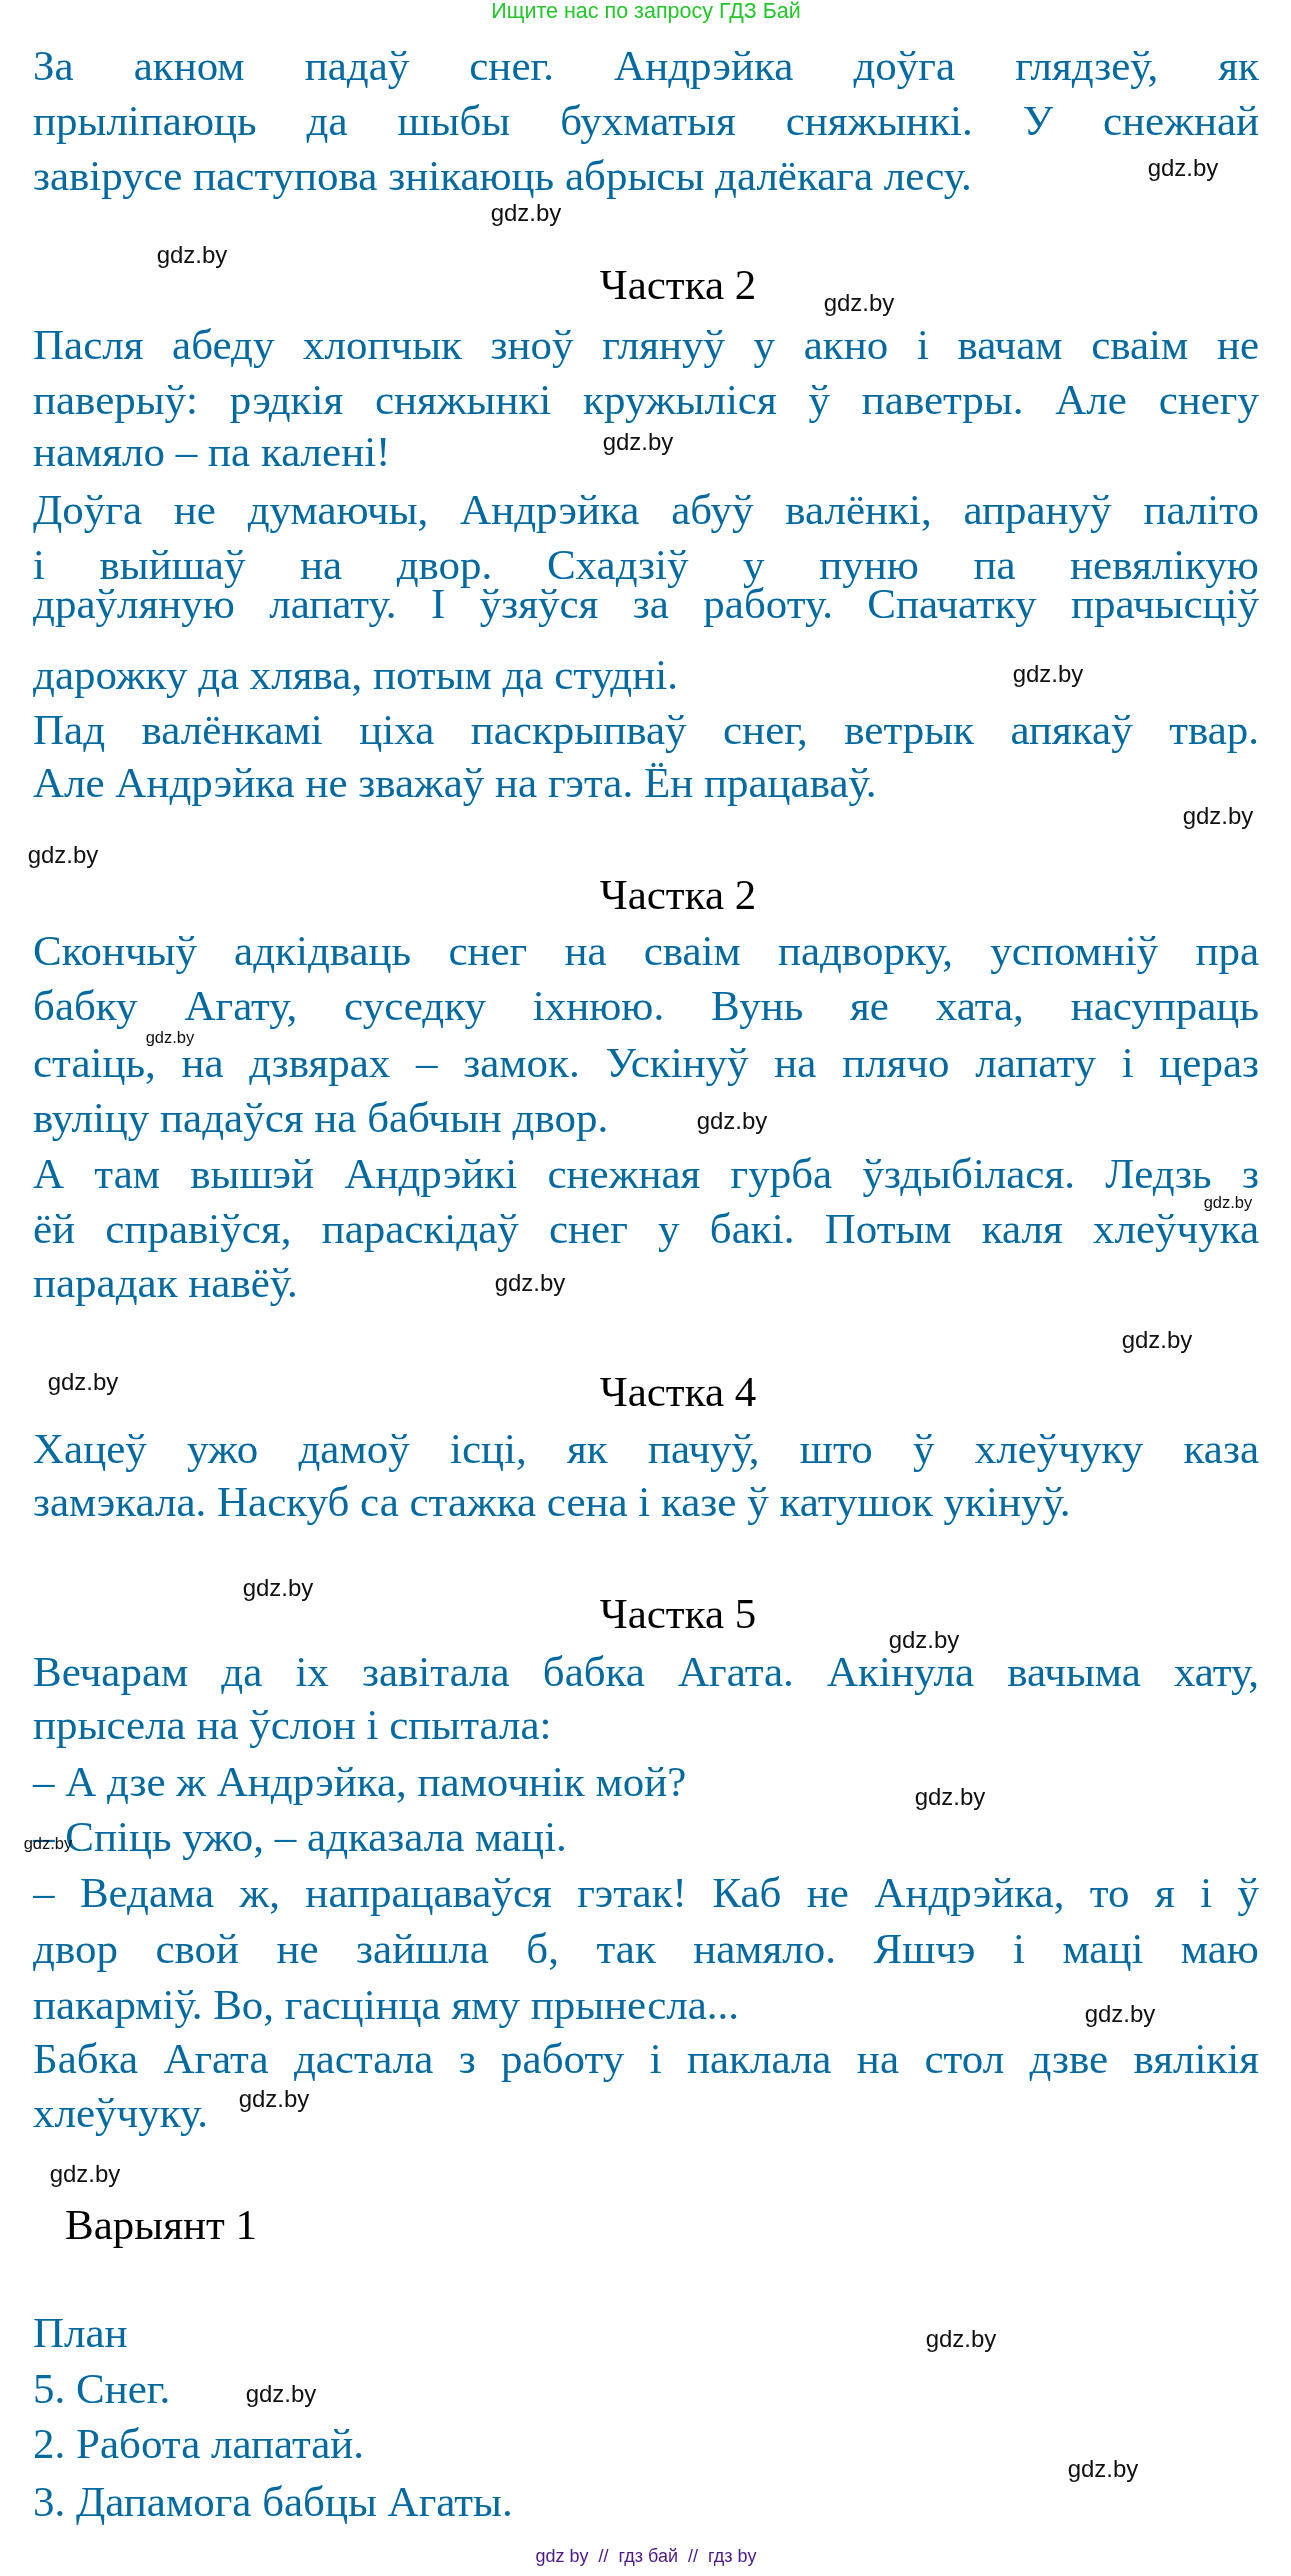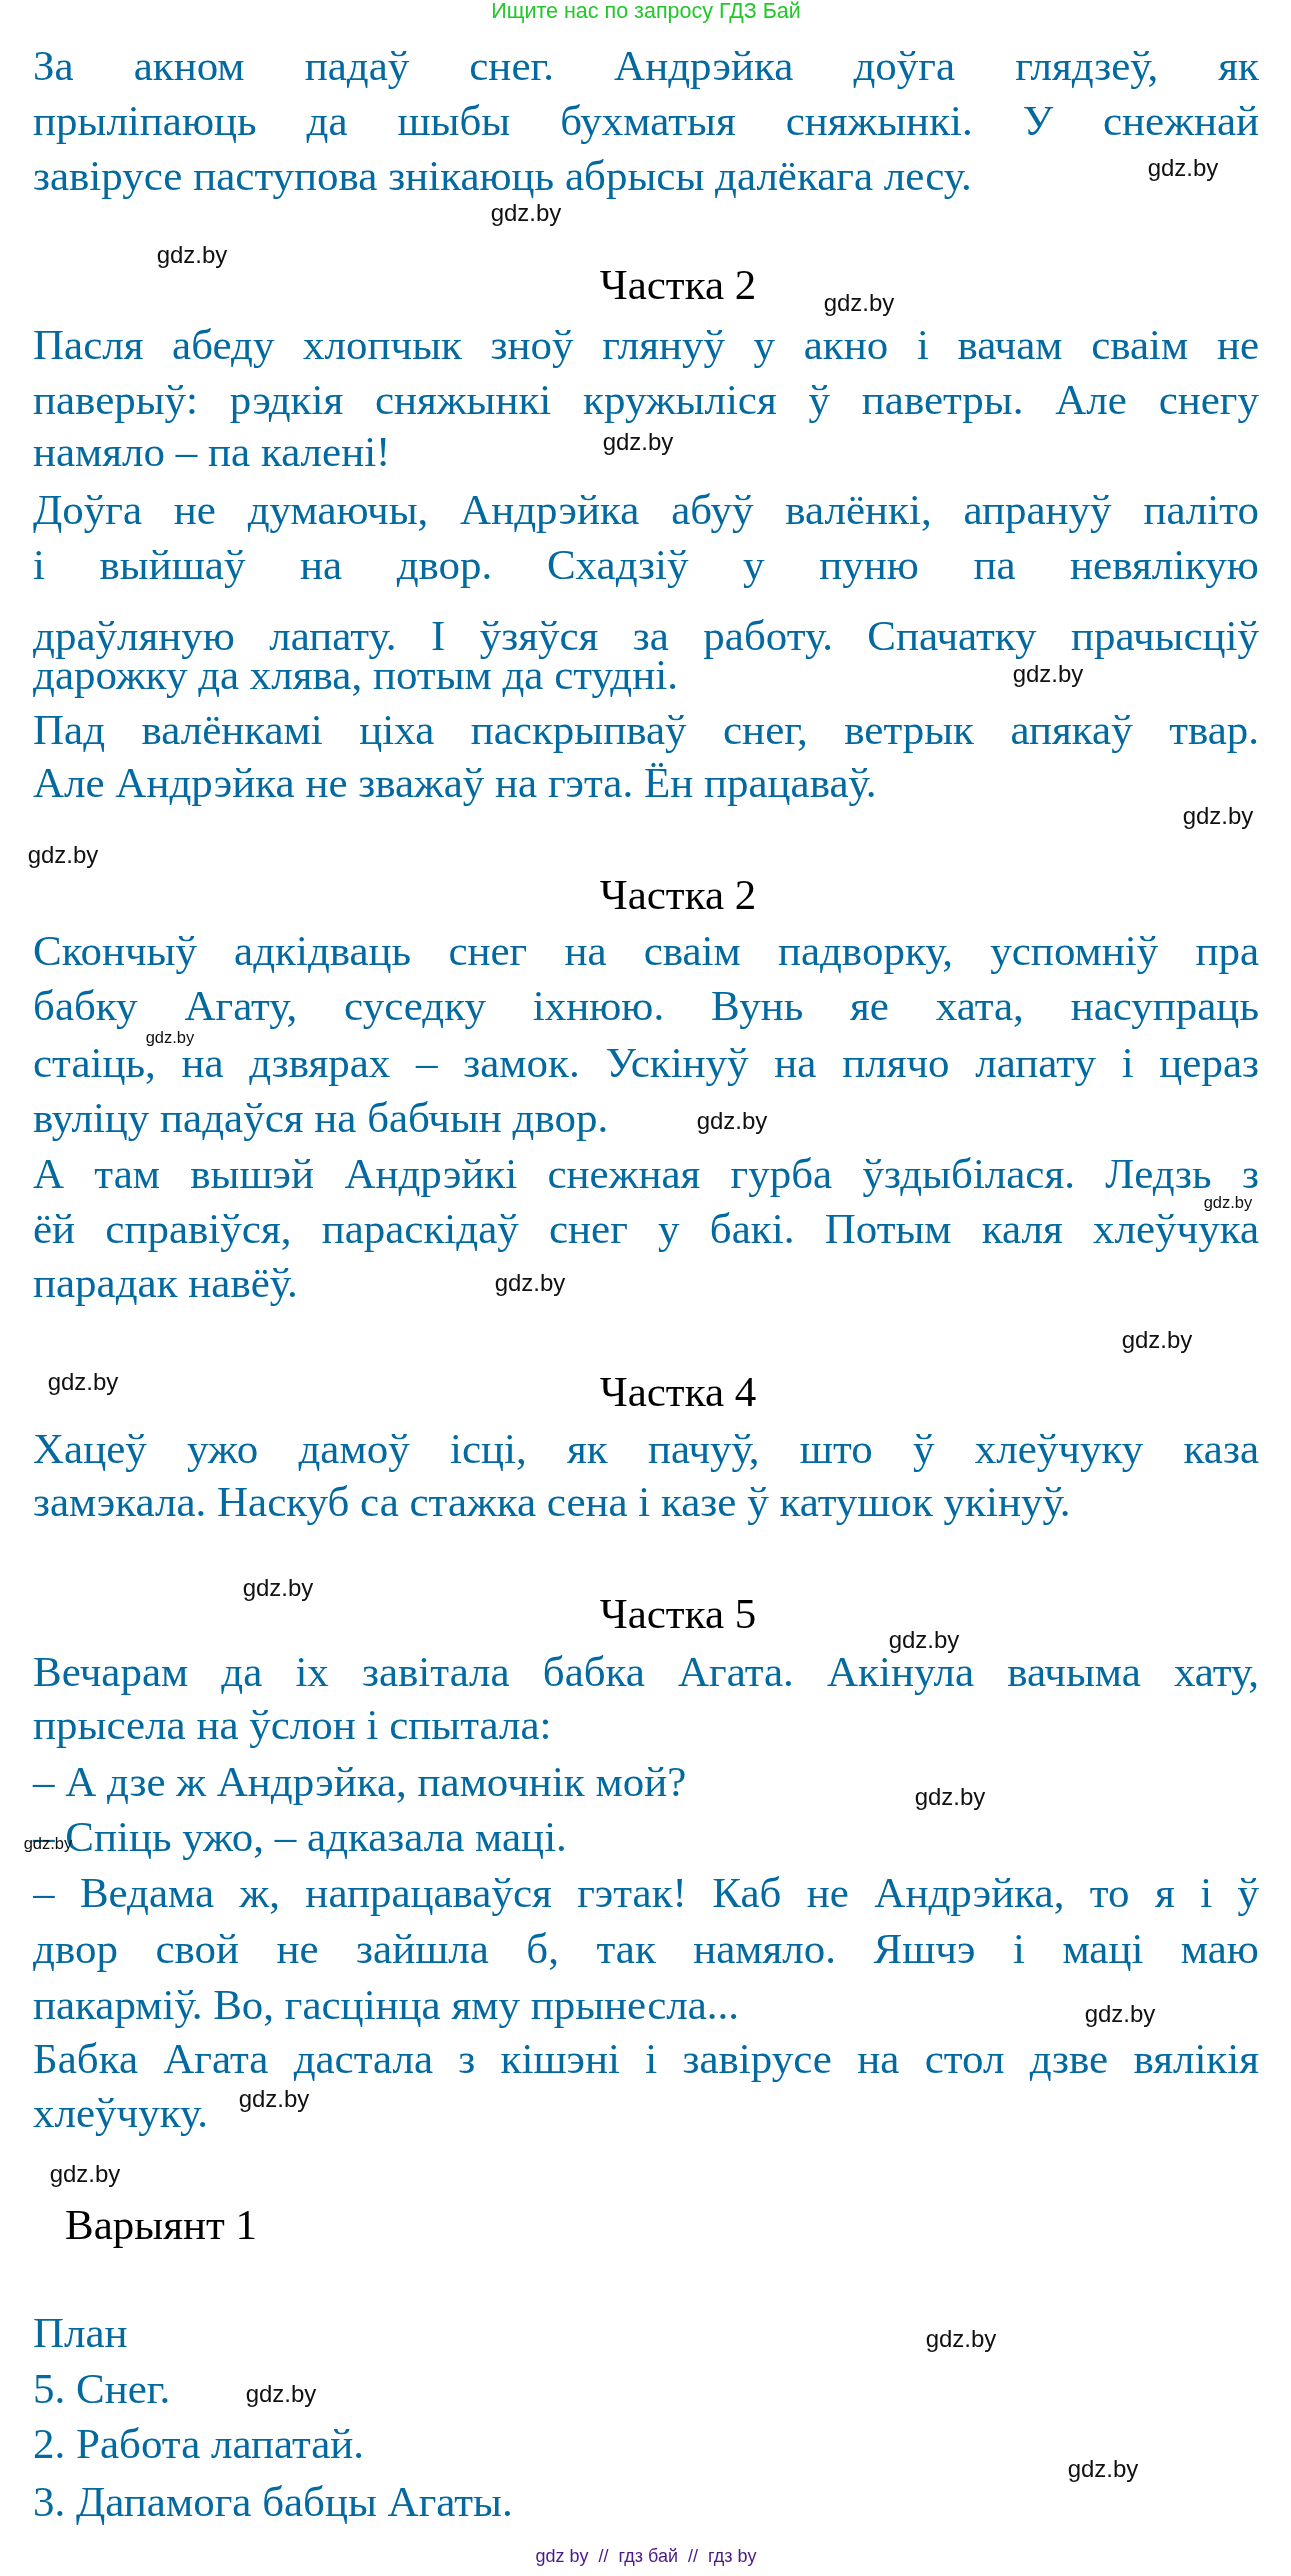--- a/index.html
+++ b/index.html
@@ -39,21 +39,21 @@
 <div class="line just" style="top:38px">За акном падаў снег. Андрэйка доўга глядзеў, як</div>
 <div class="line just" style="top:93px">прыліпаюць да шыбы бухматыя сняжынкі. У снежнай</div>
 <div class="line" style="top:148px">завірусе паступова знікаюць абрысы далёкага лесу.</div>
 
 <div class="heading" style="top:257px">Частка 2</div>
 <div class="line just" style="top:317px">Пасля абеду хлопчык зноў глянуў у акно і вачам сваім не</div>
 <div class="line just" style="top:372px">паверыў: рэдкія сняжынкі кружыліся ў паветры. Але снегу</div>
 <div class="line" style="top:424px">намяло – па калені!</div>
 <div class="line just" style="top:482px">Доўга не думаючы, Андрэйка абуў валёнкі, апрануў паліто</div>
 <div class="line just" style="top:537px">і выйшаў на двор.  Схадзіў у пуню па невялікую</div>
-<div class="line just" style="top:608px">драўляную лапату. І ўзяўся за работу. Спачатку прачысціў</div>
+<div class="line just" style="top:576px">драўляную лапату. І ўзяўся за работу. Спачатку прачысціў</div>
 <div class="line" style="top:647px">дарожку да хлява, потым да студні.</div>
 <div class="line just" style="top:702px">Пад валёнкамі ціха паскрыпваў снег, ветрык апякаў твар.</div>
 <div class="line" style="top:755px">Але Андрэйка не зважаў на гэта. Ён працаваў.</div>
 
 <div class="heading" style="top:867px">Частка 2</div>
 <div class="line just" style="top:923px">Скончыў адкідваць снег на сваім падворку, успомніў пра</div>
 <div class="line just" style="top:978px">бабку Агату, суседку іхнюю. Вунь яе хата, насупраць</div>
 <div class="line just" style="top:1035px">стаіць, на дзвярах – замок. Ускінуў на плячо лапату і цераз</div>
 <div class="line" style="top:1090px">вуліцу падаўся на бабчын двор.</div>
 <div class="line just" style="top:1146px">А там вышэй Андрэйкі снежная гурба ўздыбілася. Ледзь з</div>
@@ -65,21 +65,21 @@
 <div class="line" style="top:1474px">замэкала. Наскуб са стажка сена і казе ў катушок укінуў.</div>
 
 <div class="heading" style="top:1586px">Частка 5</div>
 <div class="line just" style="top:1644px">Вечарам да іх завітала бабка Агата. Акінула вачыма хату,</div>
 <div class="line" style="top:1697px">прысела на ўслон і спытала:</div>
 <div class="line" style="top:1754px">– А дзе ж Андрэйка, памочнік мой?</div>
 <div class="line" style="top:1809px">– Спіць ужо, – адказала маці.</div>
 <div class="line just" style="top:1865px">– Ведама ж, напрацаваўся гэтак! Каб не Андрэйка, то я і ў</div>
 <div class="line just" style="top:1921px">двор свой не зайшла б, так намяло. Яшчэ і маці маю</div>
 <div class="line" style="top:1977px">пакарміў. Во, гасцінца яму прынесла...</div>
-<div class="line just" style="top:2031px">Бабка Агата дастала з кішэні і завірусе на стол дзве вялікія</div>
+<div class="line just" style="top:2031px">Бабка Агата дастала з работу і паклала на стол дзве вялікія</div>
 <div class="line" style="top:2085px">хлеўчуку.</div>
 
 <div class="heading left" style="top:2197px">Варыянт 1</div>
 <div class="line" style="top:2305px">План</div>
 <div class="line" style="top:2361px">5. Снег.</div>
 <div class="line" style="top:2416px">2. Работа лапатай.</div>
 <div class="line" style="top:2474px">3. Дапамога  бабцы Агаты.</div>
 
 <div class="wm" style="left:1183px;top:168px">gdz.by</div>
 <div class="wm" style="left:526px;top:213px">gdz.by</div>

